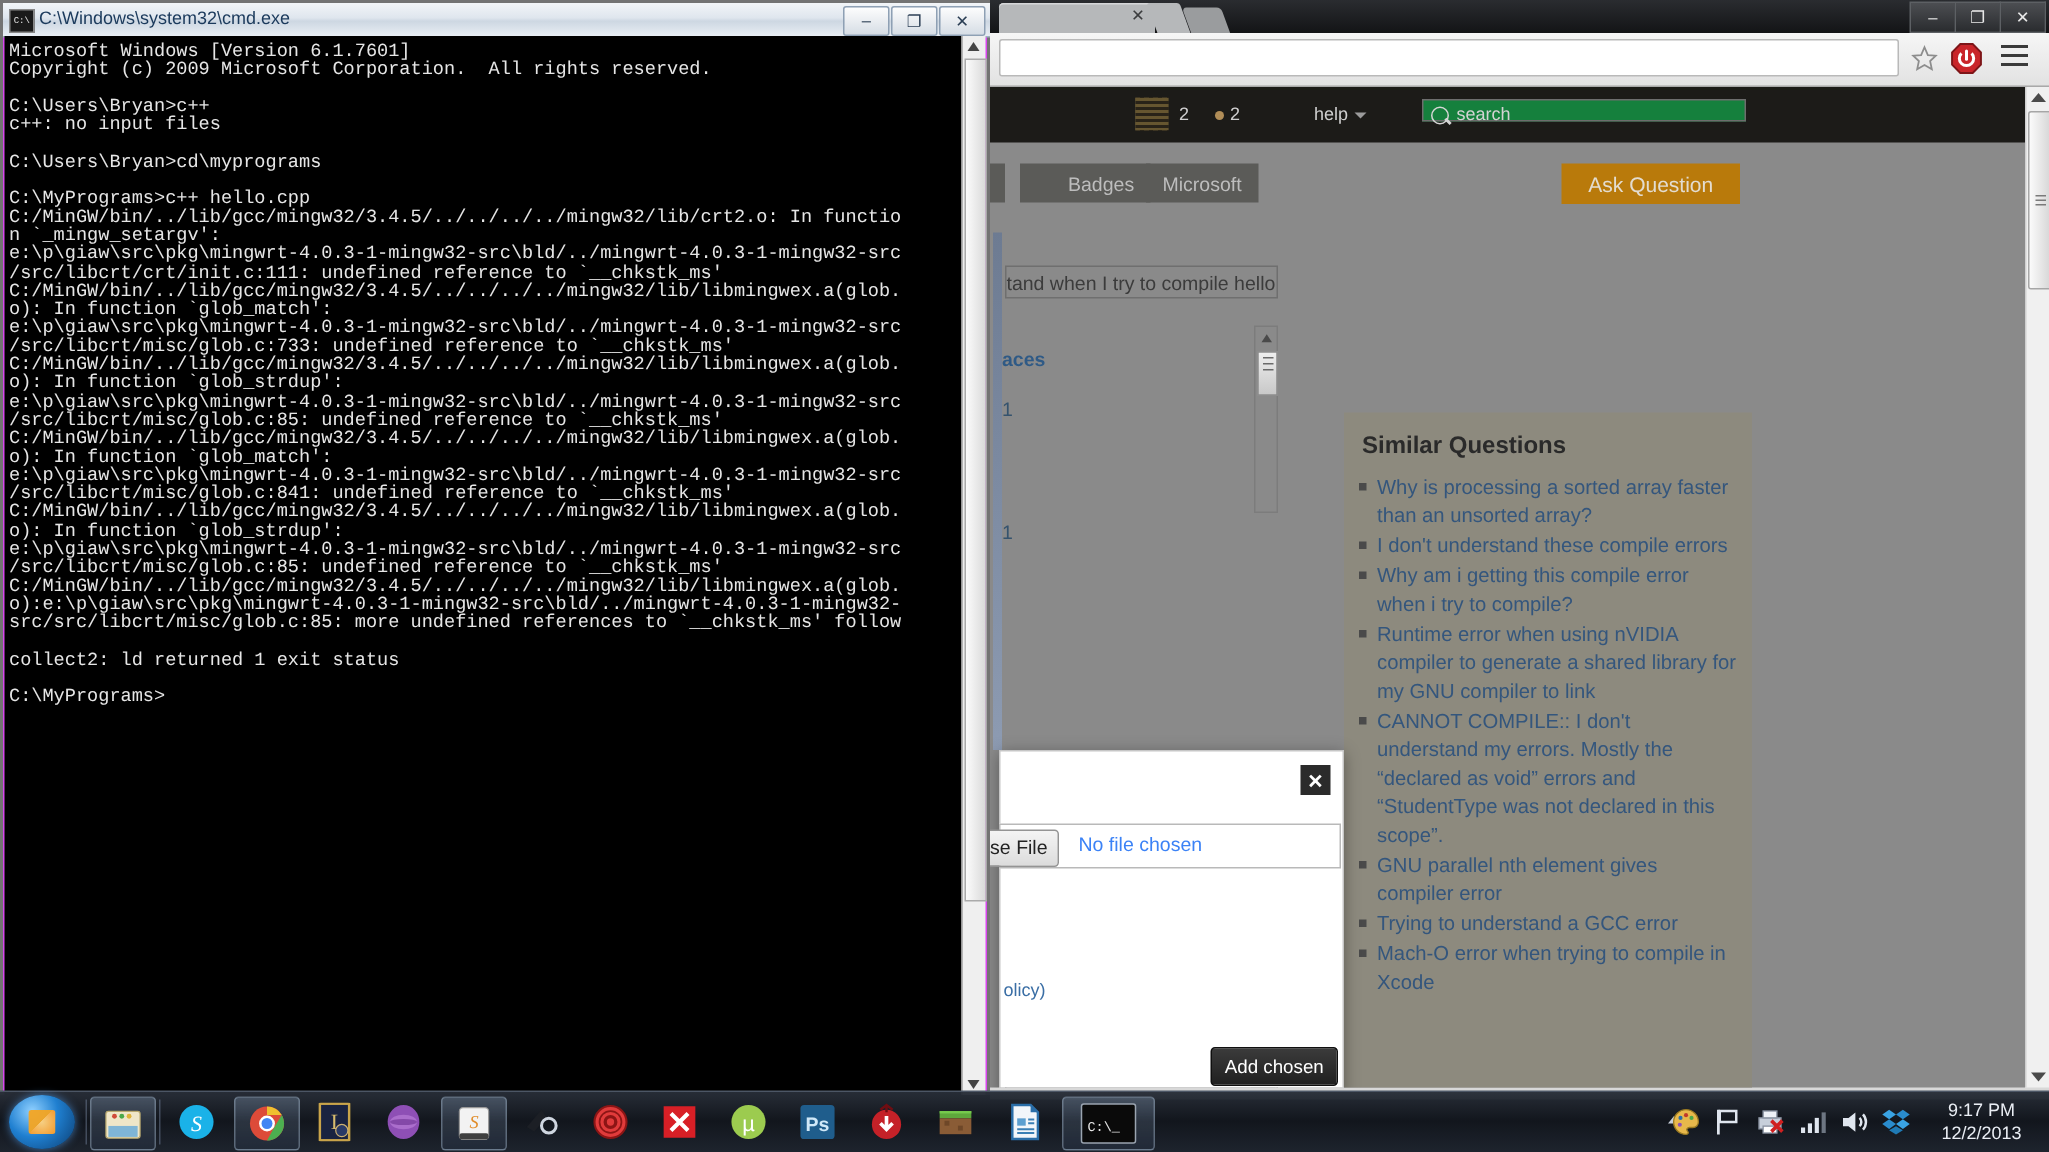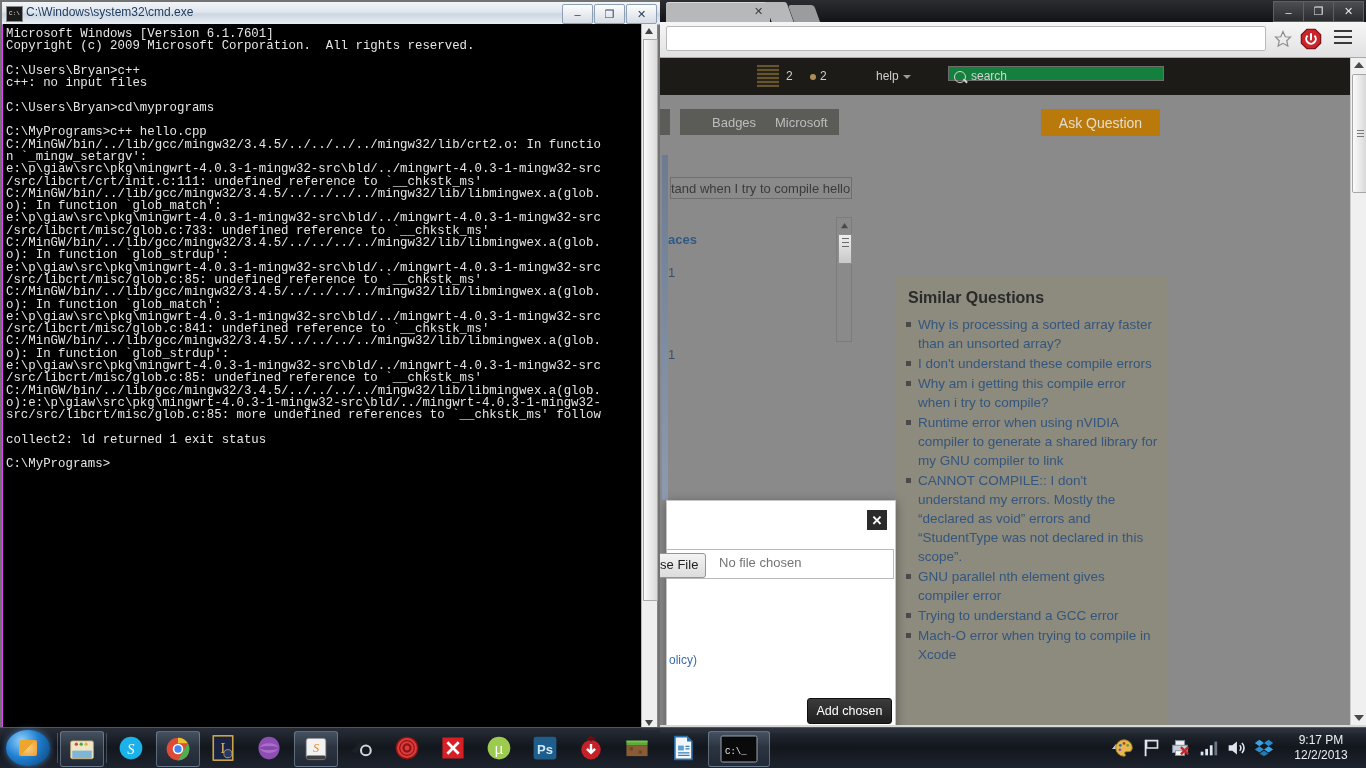--- a/index.html
+++ b/index.html
@@ -263,21 +263,21 @@
   }
   .file-btn {
     position: absolute; left: -46px; top: 3px; height: 23px;
     background: linear-gradient(180deg,#f4f4f4,#dcdcdc);
     border: 1px solid #949494; border-radius: 3px;
     font-size: 13px; color: #222; line-height: 21px;
     padding: 0 7px; cursor: pointer; white-space: nowrap;
   }
   .file-name {
     position: absolute; left: 52px; top: 5px;
-    font-size: 13px; color: #737373;
+    font-size: 13px; color: #3b82f6;
   }
   .policy-link {
     position: absolute; left: 2px; top: 152px;
     font-size: 12px; color: #3a6ea5; cursor: pointer;
   }
   .add-picture-btn {
     position: absolute; left: 140px; top: 197px;
     width: 83px; height: 24px;
     background: linear-gradient(180deg,#3b3b3b,#202020);
     border: 1px solid #0f0f0f; border-radius: 3px;

